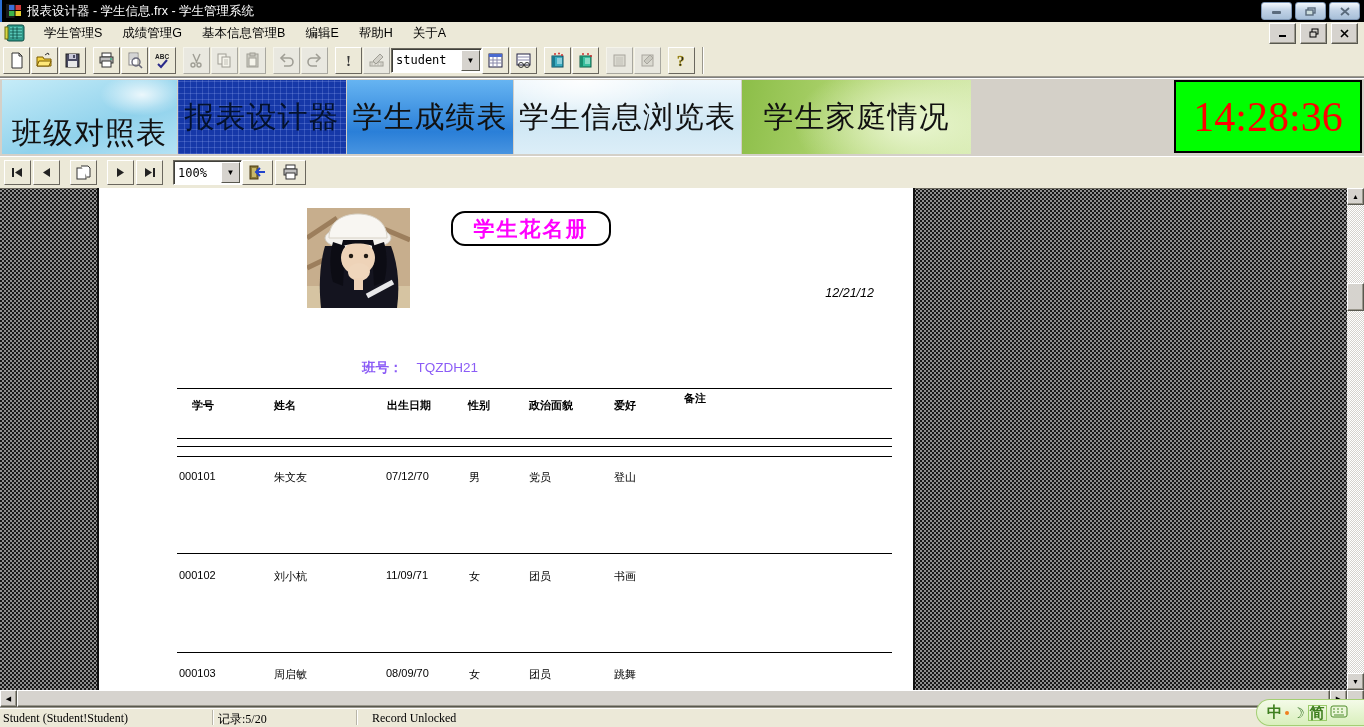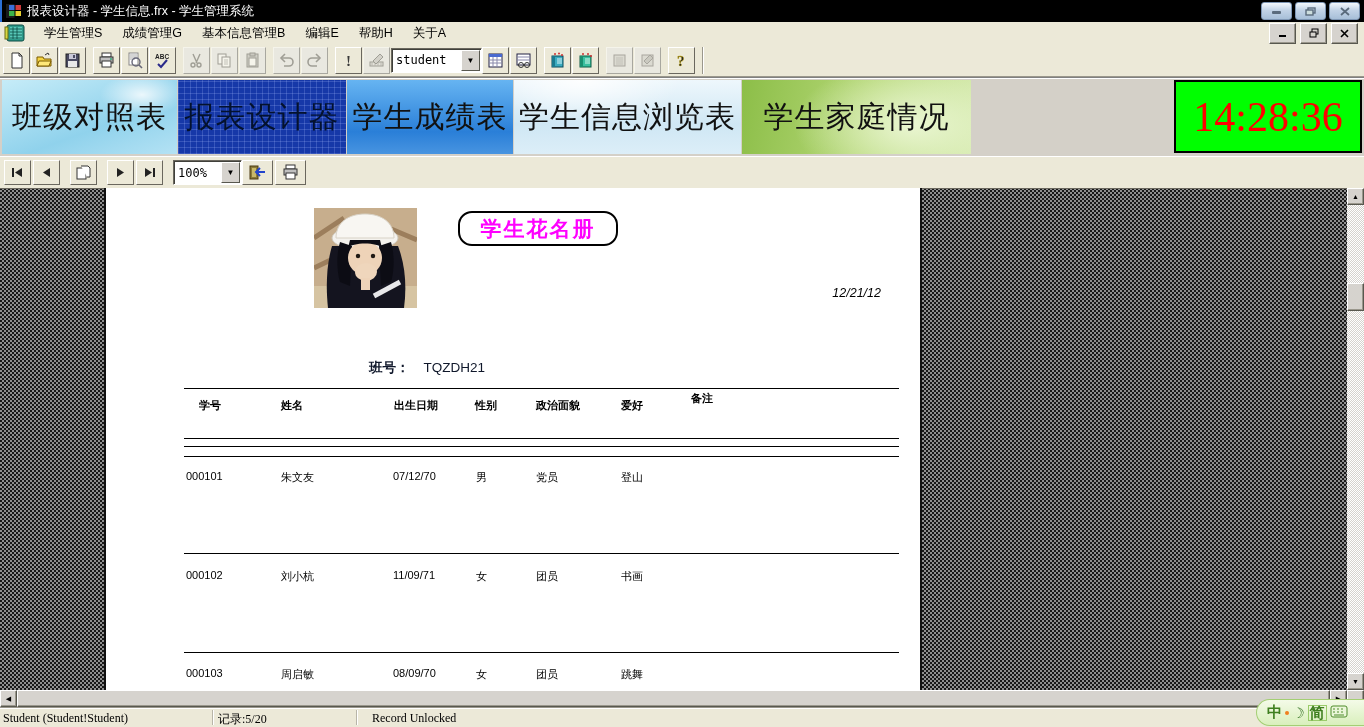--- a/index.html
+++ b/index.html
@@ -43,21 +43,21 @@
   .tbar-end{width:1px;height:27px;background:#9a978c;margin-left:6px;box-shadow:1px 0 0 #fff;}
 
   
   .banner{position:absolute;left:0;top:77px;width:1364px;height:79px;background:#d4d0c8;
           border-top:1px solid #808080;box-shadow:inset 0 1px 0 #fff;}
   .bt{position:absolute;top:2px;height:74px;display:flex;align-items:center;justify-content:center;
       font-size:30px;color:#111;white-space:nowrap;letter-spacing:1px;
       font-family:"Liberation Serif","DejaVu Serif",serif;}
   .bt1{left:2px;width:175px;background:
        radial-gradient(60px 30px at 80% 20%,rgba(255,255,255,.8),rgba(255,255,255,0) 70%),
-       linear-gradient(160deg,#c6ecf8,#90d2ec 60%,#b4e2f4);}
+       linear-gradient(160deg,#c6ecf8,#90d2ec 60%,#b4e2f4); align-items: flex-end;}
   .bt2{left:178px;width:168px;color:#04122e;background:
        repeating-linear-gradient(0deg,rgba(170,190,255,.22) 0 1px,transparent 1px 6px),
        repeating-linear-gradient(90deg,rgba(170,190,255,.22) 0 1px,transparent 1px 6px),#1638a8;}
   .bt3{left:347px;width:166px;background:linear-gradient(180deg,#66b4f2,#2a7fd8 70%,#4894e0);}
   .bt4{left:514px;width:227px;background:
        radial-gradient(140px 60px at 30% 0%,rgba(255,255,255,.9),rgba(255,255,255,0) 70%),
        linear-gradient(180deg,#eef7fc,#cfe7f4 60%,#dceef8);}
   .bt5{left:742px;width:229px;background:
        radial-gradient(150px 80px at 75% 60%,#eaf6d2,rgba(234,246,210,0) 80%),
        linear-gradient(100deg,#8cbe48,#b6d878 55%,#d2e8a8);}
@@ -73,33 +73,33 @@
   .pvbar{position:absolute;left:0;top:156px;width:1364px;height:32px;background:#ece9d8;
          border-top:1px solid #fff;display:flex;align-items:center;padding-left:4px;box-sizing:border-box;}
   .pbtn{width:27px;height:25px;background:#ece9d8;border:1px solid;border-color:#fff #6a675e #6a675e #fff;
         display:flex;align-items:center;justify-content:center;margin-right:2px;box-sizing:border-box;}
   .pgap{width:8px;}
 
   
   .workspace{position:absolute;left:0;top:188px;width:1364px;height:519px;
              background-image:conic-gradient(#8f8f8f 25%,#181818 0 50%,#8f8f8f 0 75%,#181818 0);
              background-size:4px 4px;box-shadow:inset 0 1px 0 #6a675e;}
-  .page{position:absolute;left:104px;top:0;width:814px;height:519px;background:#fff;
+  .page{position:absolute;left:97px;top:0;width:814px;height:519px;background:#fff;
         border-left:2px solid #111;border-right:2px solid #111;box-sizing:content-box;}
   .rline{position:absolute;left:78px;width:715px;height:1px;background:#000;}
   .hcol,.dcell{position:absolute;font-size:11px;color:#000;white-space:nowrap;}
   .hcol{font-weight:bold;}
   .photo{position:absolute;left:208px;top:20px;width:103px;height:100px;}
   .rtitlebox{position:absolute;left:352px;top:23px;width:156px;height:31px;border:2px solid #000;
              border-radius:14px;display:flex;align-items:center;justify-content:center;
              font-size:21px;font-weight:bold;color:#ff00ff;letter-spacing:2px;
              font-family:"Liberation Serif","DejaVu Serif",serif;}
   .rdate{position:absolute;left:660px;top:62px;width:115px;text-align:right;font-style:italic;
          font-size:12.5px;color:#000;margin-top:36px;}
-  .classrow{position:absolute;left:263px;top:171px;font-size:13.5px;color:#0f172a;}
+  .classrow{position:absolute;left:263px;top:171px;font-size:13.5px;color:#8b5cf6;}
   .classrow .lbl{font-weight:bold;}
   .classrow .val{margin-left:14px;font-weight:normal;}
 
   
   .vscroll{position:absolute;right:0;top:0;width:17px;height:502px;
            background-image:conic-gradient(#fff 25%,#d6d3ce 0 50%,#fff 0 75%,#d6d3ce 0);background-size:2px 2px;}
   .hscroll{position:absolute;left:0;top:502px;width:1364px;height:17px;
            background-image:conic-gradient(#fff 25%,#d6d3ce 0 50%,#fff 0 75%,#d6d3ce 0);background-size:2px 2px;}
   .sbtn{position:absolute;width:17px;height:17px;background:#d6d3ce;border:1px solid;
         border-color:#fff #58584f #58584f #fff;box-shadow:inset -1px -1px 0 #9a978c;

